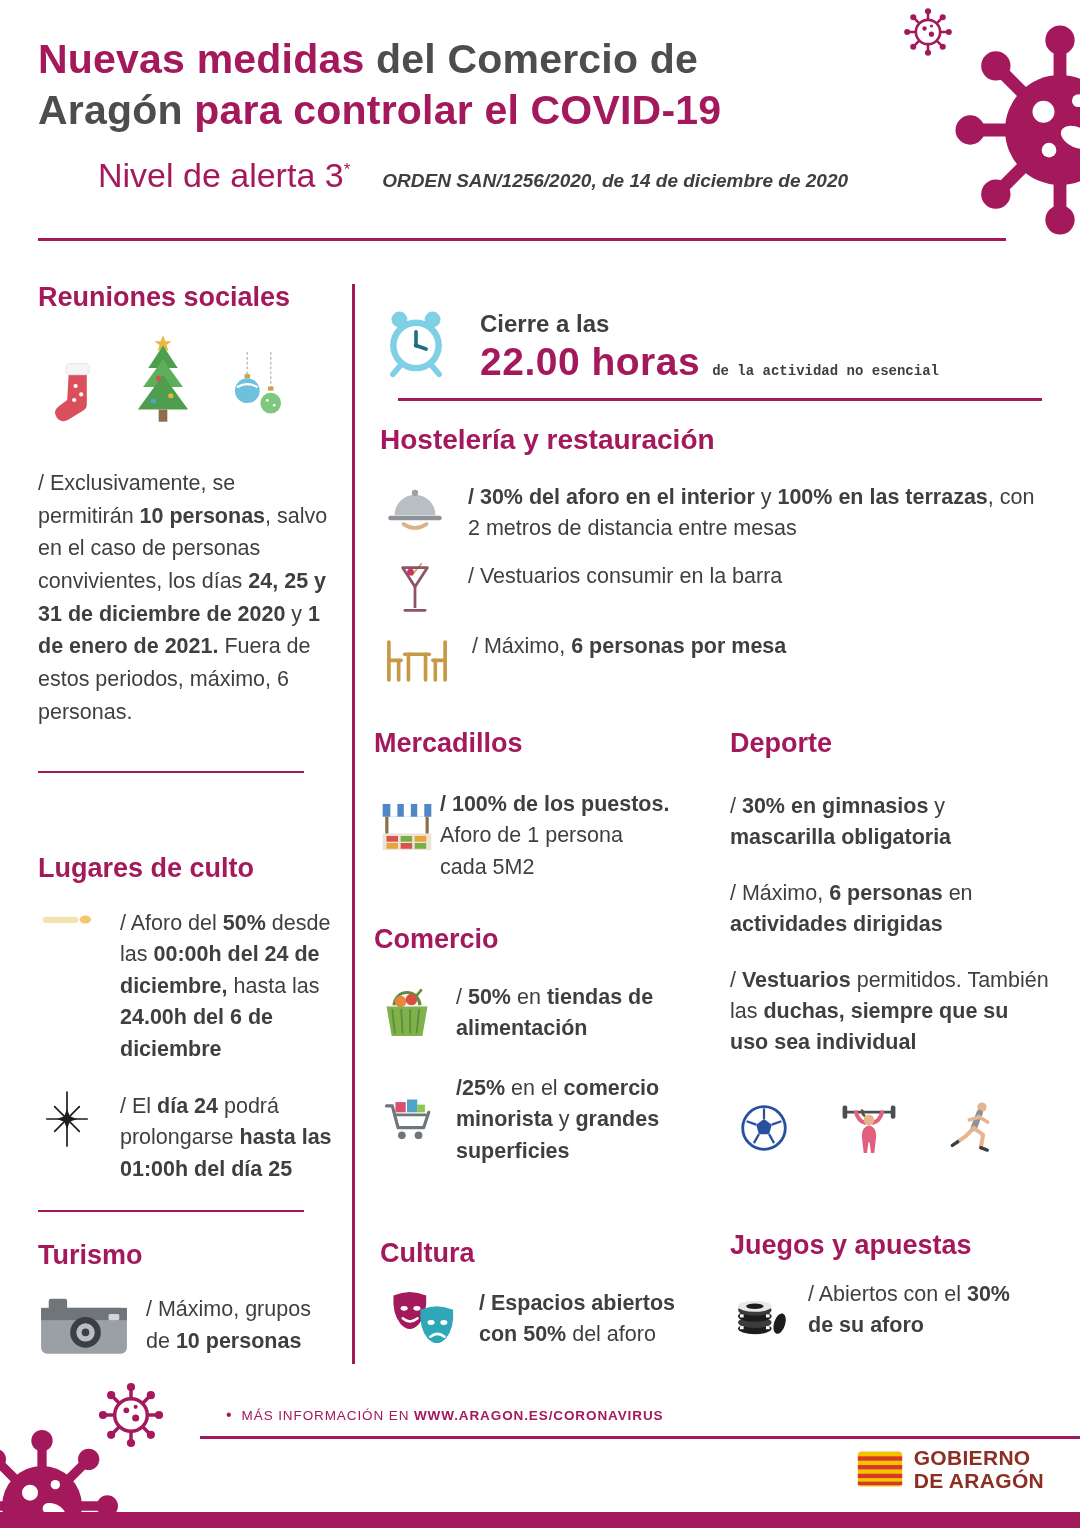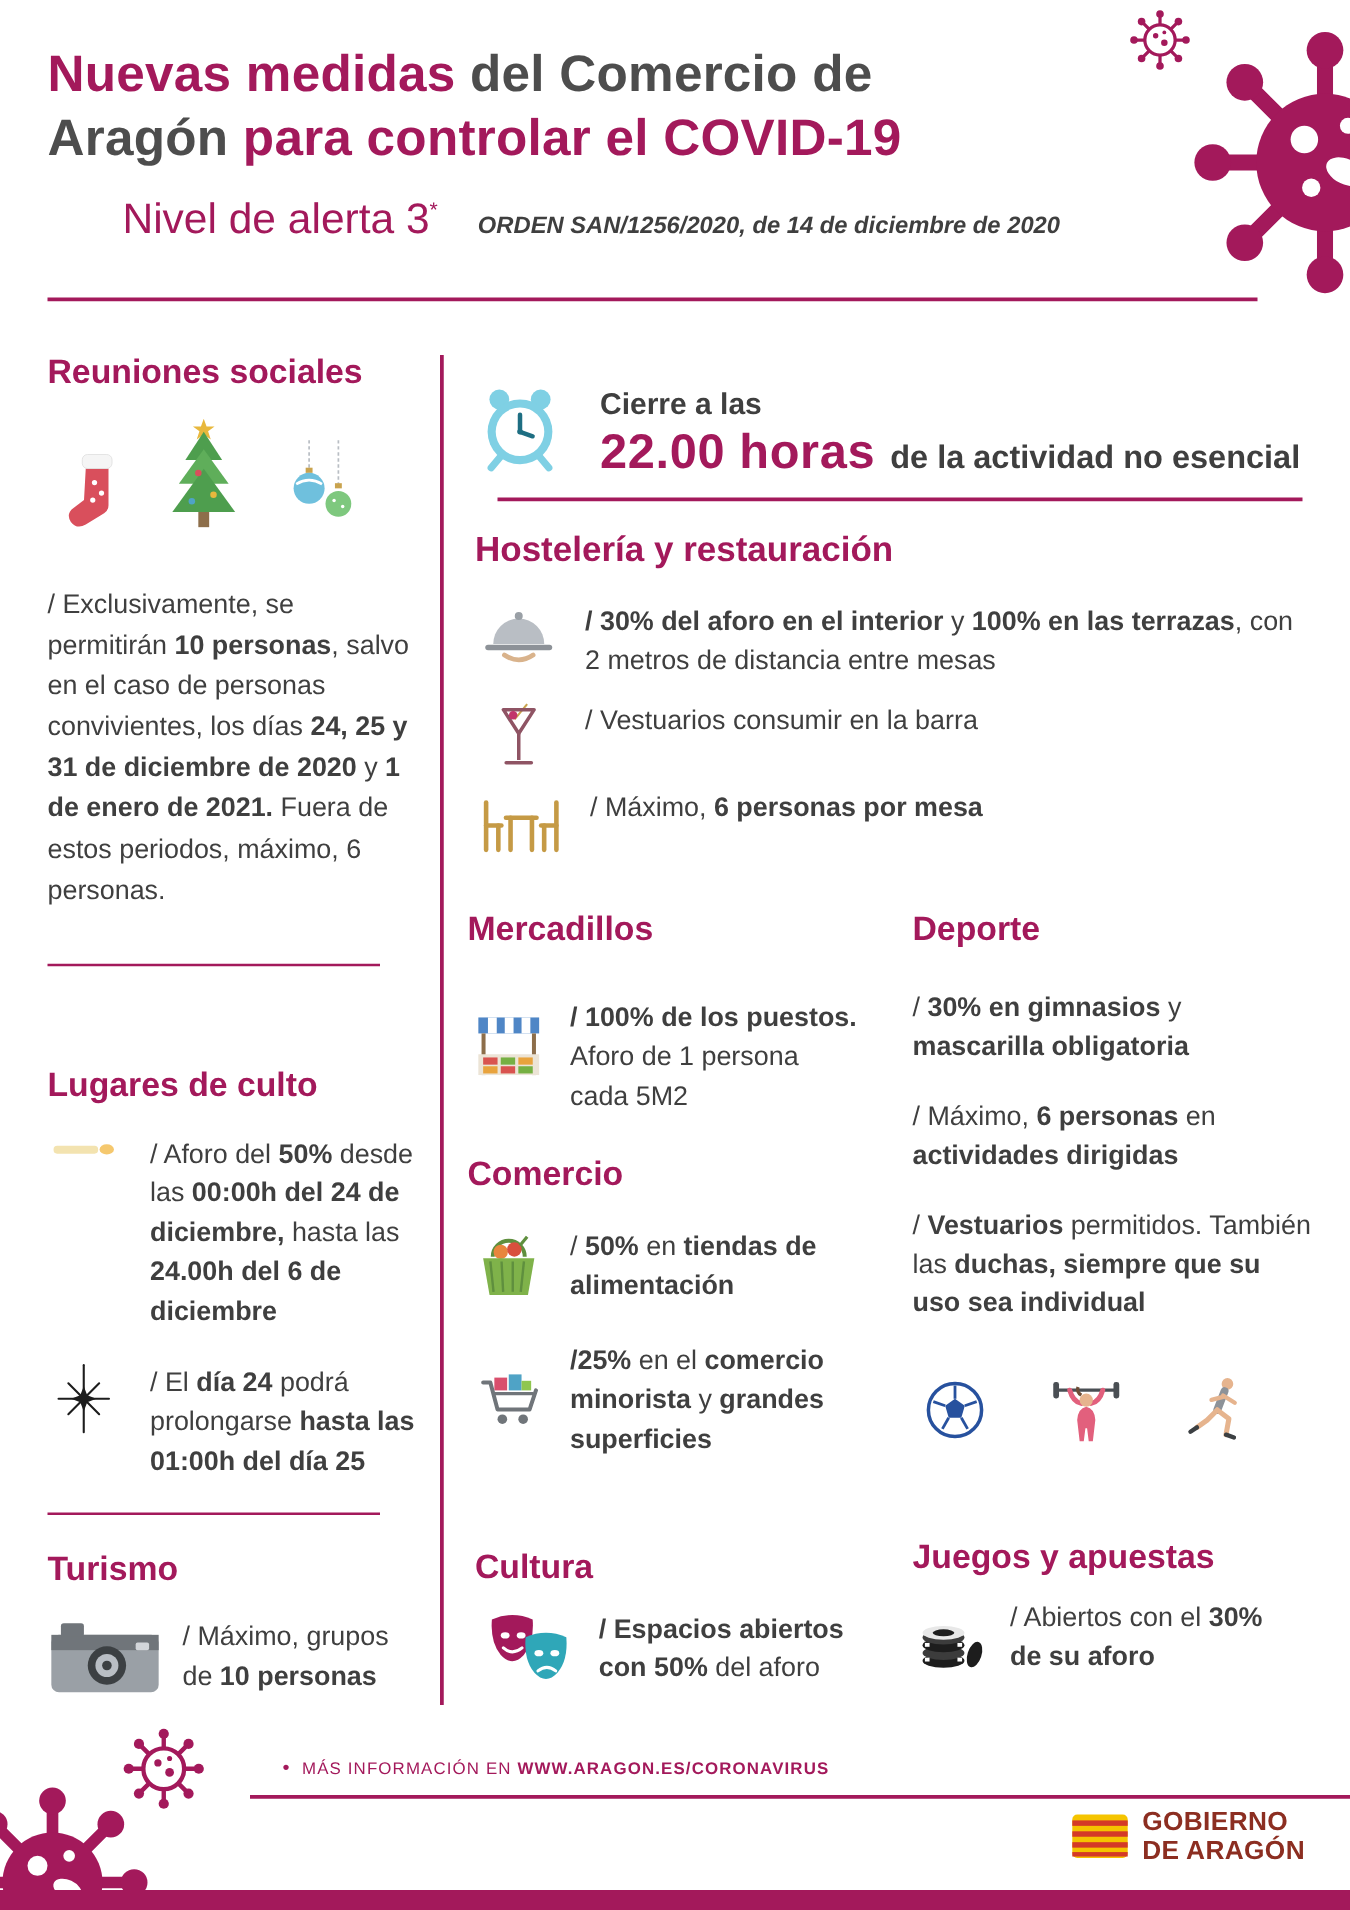--- a/index.html
+++ b/index.html
@@ -53,31 +53,31 @@
 
   .sec-turismo{left:38px;top:1240px;width:302px;}
   .trow{display:flex;align-items:center;gap:16px;margin-top:20px;}
 
   
   .banner{position:absolute;left:380px;top:276px;width:668px;display:flex;gap:28px;align-items:center;margin-top:28px;}
   .banner-text{padding-top:6px;}
   .banner-intro{font-size:24px;font-weight:700;color:var(--dark);}
   .banner-line2{display:flex;align-items:baseline;gap:12px;margin-top:2px;}
   .banner-time{font-size:39px;font-weight:700;color:var(--accent);letter-spacing:.5px;}
-  .banner-rest{font-size:26px;font-weight:700;color:var(--dark);}
+  .banner-rest{font-size:14px;font-weight:700;color:var(--dark);font-family:Liberation Mono, monospace;}
 
   .sec-host{left:380px;top:424px;width:668px;}
   .hrow{display:flex;align-items:flex-start;gap:18px;}
   .hrow .icon-cell{flex:0 0 70px;}
   .hrow1{margin-top:26px;}
   .hrow2{margin-top:16px;}
   .hrow3{margin-top:14px;}
 
   .sec-merc{left:374px;top:728px;width:318px;}
-  .mrow{display:flex;gap:16px;margin-top:40px;align-items:flex-start;}
+  .mrow{display:flex;gap:0;margin-top:30px;align-items:flex-start;}
   .mrow .icon-cell{flex:0 0 66px;padding-top:6px;}
   .mrow .txt{max-width:235px;}
 
   .sec-com{left:374px;top:924px;width:332px;}
   .crow{display:flex;gap:16px;align-items:center;}
   .crow .icon-cell{flex:0 0 66px;}
   .crow1{margin-top:26px;}
   .crow2{margin-top:28px;}
   .crow .txt{max-width:245px;}
 

